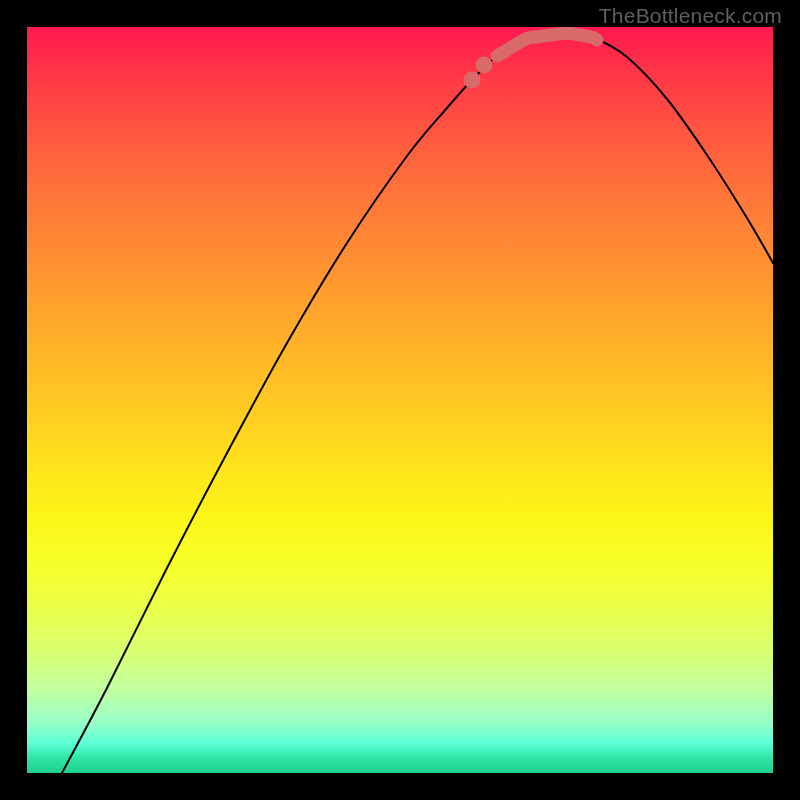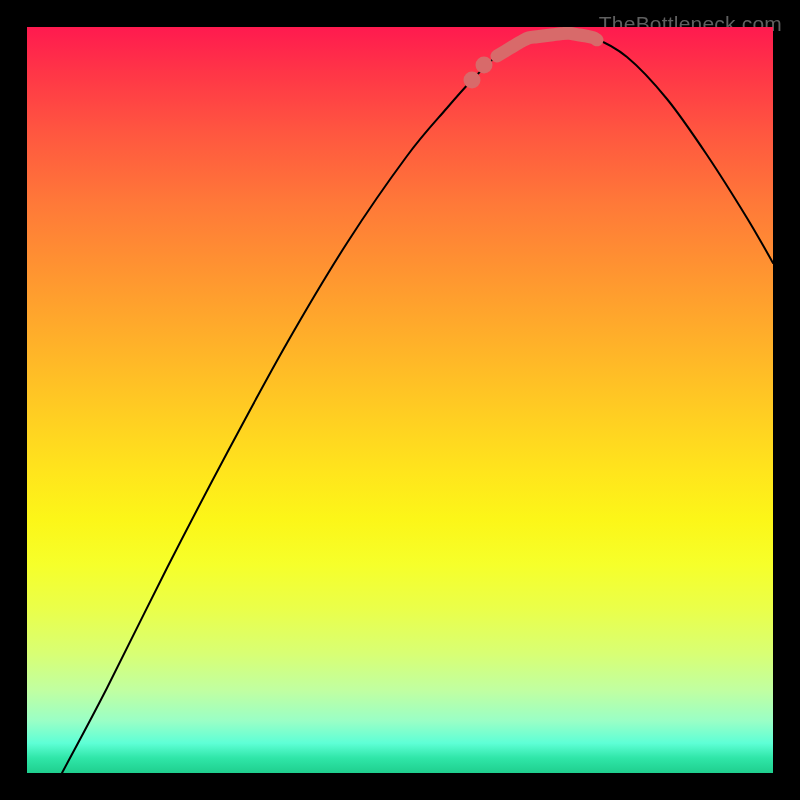--- a/index.html
+++ b/index.html
@@ -6,21 +6,21 @@
   body {
     width: 800px;
     height: 800px;
     background: #000;
     font-family: Arial, Helvetica, sans-serif;
     overflow: hidden;
     position: relative;
   }
   .attribution {
     position: absolute;
-    top: 12px;
+    top: 4px;
     right: 18px;
     color: #5f5f5f;
     font-size: 21px;
     font-weight: 400;
     letter-spacing: 0.2px;
   }
   .plot-frame {
     position: absolute;
     left: 27px;
     top: 27px;

